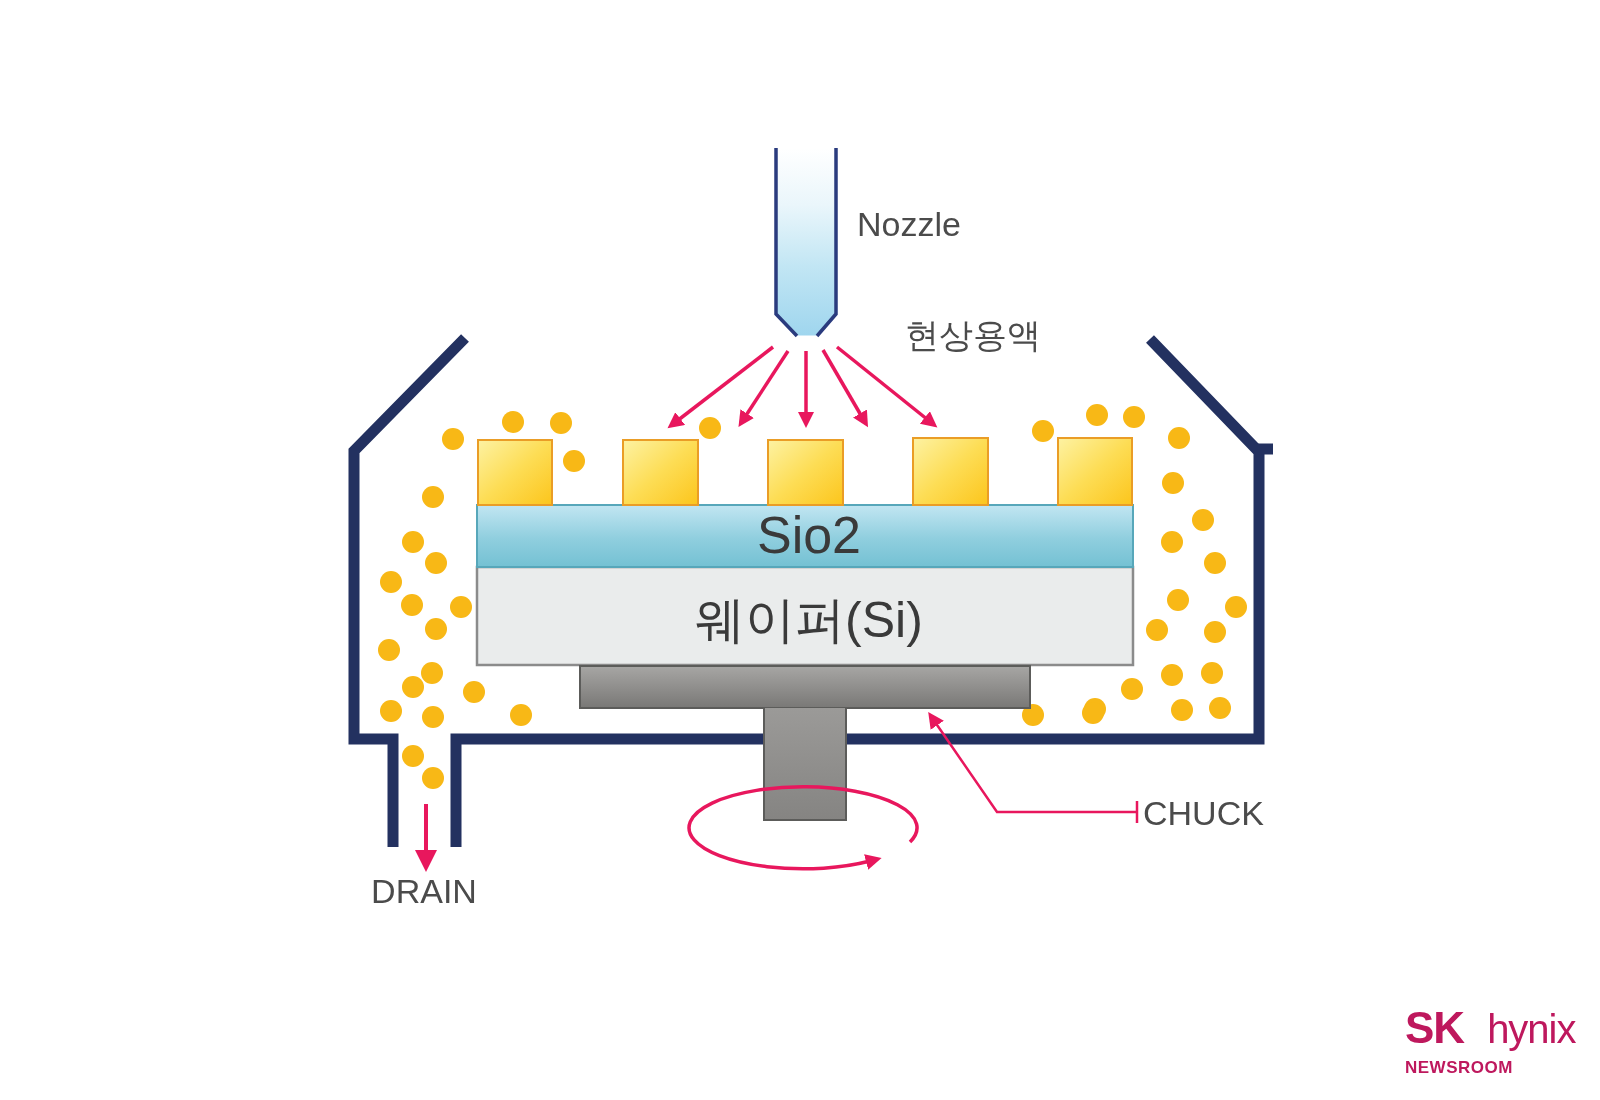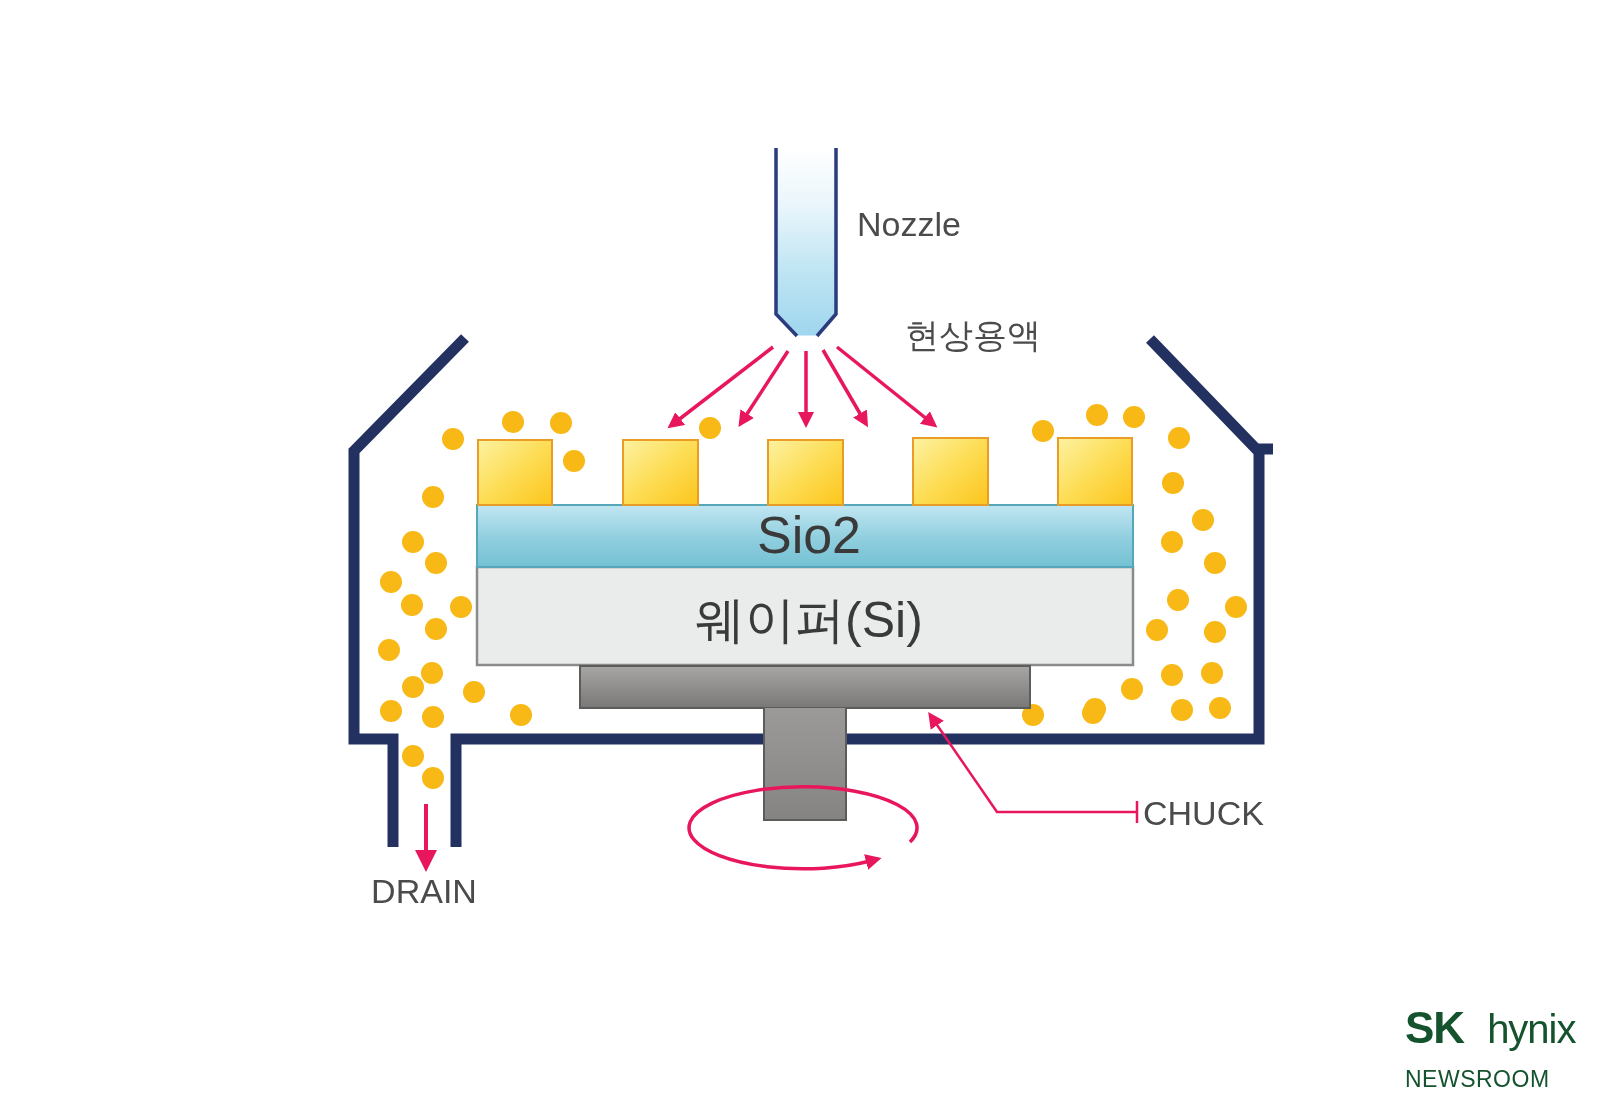--- a/index.html
+++ b/index.html
@@ -5,26 +5,26 @@
   html,body{margin:0;padding:0;background:#ffffff;}
   .stage{
     position:relative;width:1600px;height:1100px;background:#ffffff;overflow:hidden;
     font-family:"Liberation Sans", sans-serif;
   }
   .stage svg{position:absolute;left:0;top:0;}
   .diagram-label{fill:#4b4b4b;font-family:"Liberation Sans",sans-serif;}
   .layer-label{fill:#3a3a3a;font-family:"Liberation Sans",sans-serif;}
   .logo{
     position:absolute;left:1405px;top:1005px;width:180px;
-    color:#14532d;line-height:1.05;text-align:left;white-space:nowrap;
+    color:#be185d;line-height:1.05;text-align:left;white-space:nowrap;
   }
   .logo .line1{display:flex;align-items:baseline;}
   .logo .sk{font-size:44px;font-weight:800;letter-spacing:-1px;}
   .logo .hynix{font-size:40px;font-weight:500;margin-left:23px;letter-spacing:-1px;}
-  .logo .newsroom{font-size:23px;font-weight:400;letter-spacing:0.5px;margin-top:16px;}
+  .logo .newsroom{font-size:17px;font-weight:700;letter-spacing:0.5px;margin-top:8px;}
 </style>
 </head>
 <body>
 
 <div class="stage">
   <svg width="1600" height="1100" viewBox="0 0 1600 1100">
     <defs>
       <linearGradient id="gNozzle" gradientUnits="userSpaceOnUse" x1="0" y1="148" x2="0" y2="338">
         <stop offset="0" stop-color="#ffffff"></stop>
         <stop offset="0.30" stop-color="#eaf6fb"></stop>

